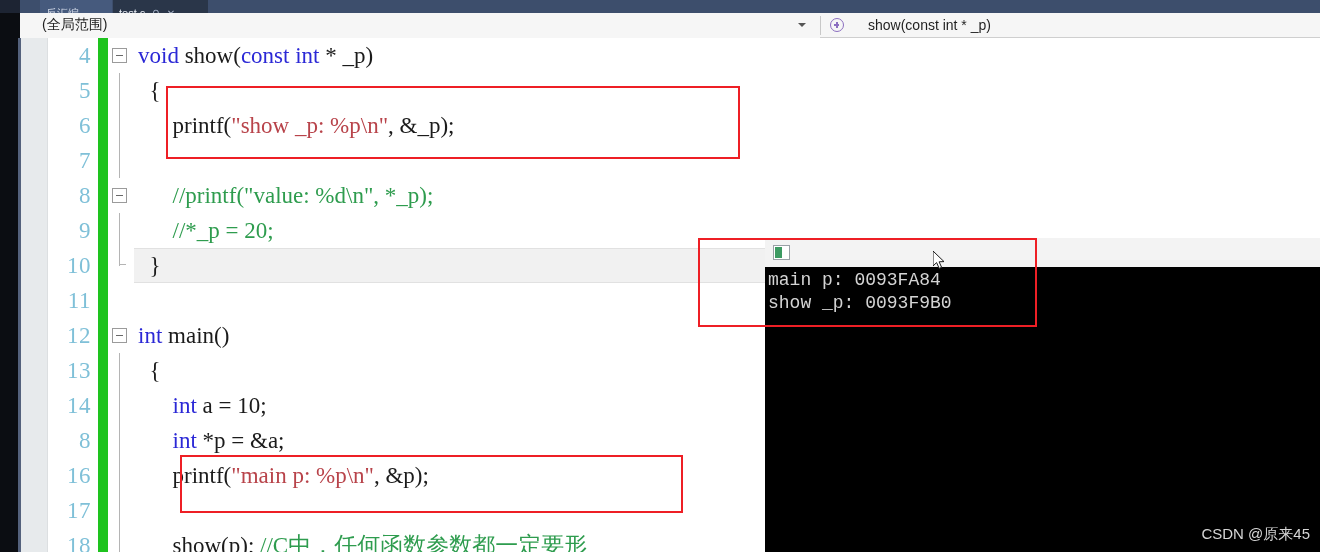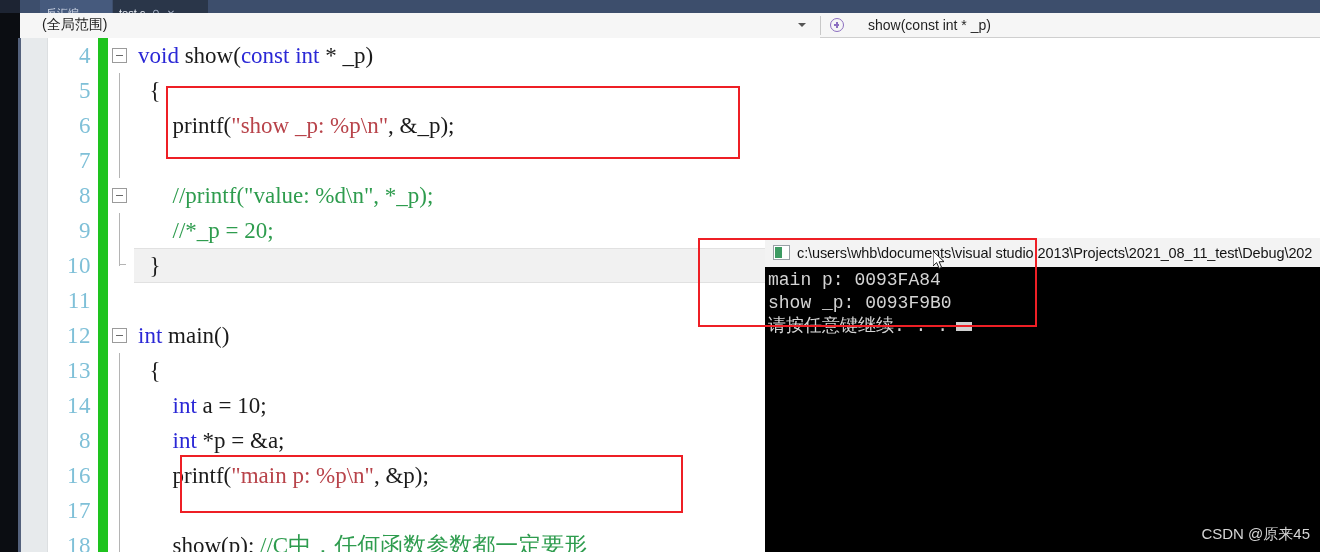--- a/index.html
+++ b/index.html
@@ -426,23 +426,22 @@
         <div class="codecell"><span class="pln">      show(p); </span><span class="com">//C中，任何函数参数都一定要形</span></div>
       </div>
     </div>
 
   <div class="redbox" id="redbox-show"></div>
   <div class="redbox" id="redbox-main"></div>
 
   <div class="console">
     <div class="console-title">
       <span class="console-icon"></span>
-      <span class="console-title-text">c:\users\whb\documents\visual studio 2013\Projects\2021_08_11_test\Debug\202</span>
-    </div>
-    <div class="console-body" id="console-body"><div>main p: 0093FA84</div><div>show _p: 0093F9B0</div><div>请按任意键继续. . .<span class="cursorblock"></span></div></div>
+    </div>
+    <div class="console-body" id="console-body"><div>main p: 0093FA84</div><div>show _p: 0093F9B0</div></div>
   </div>
 
   <div class="redbox" id="redbox-console"></div>
 
   <svg class="mouse" viewBox="0 0 13 19">
     <polygon points="0,0 0,15 3.6,11.6 6.2,17.4 8.6,16.3 6.1,10.8 11,10.6" fill="#ffffff" stroke="#1a1a1a" stroke-width="1"></polygon>
   </svg>
 
   <div class="watermark">CSDN @原来45</div>
 

